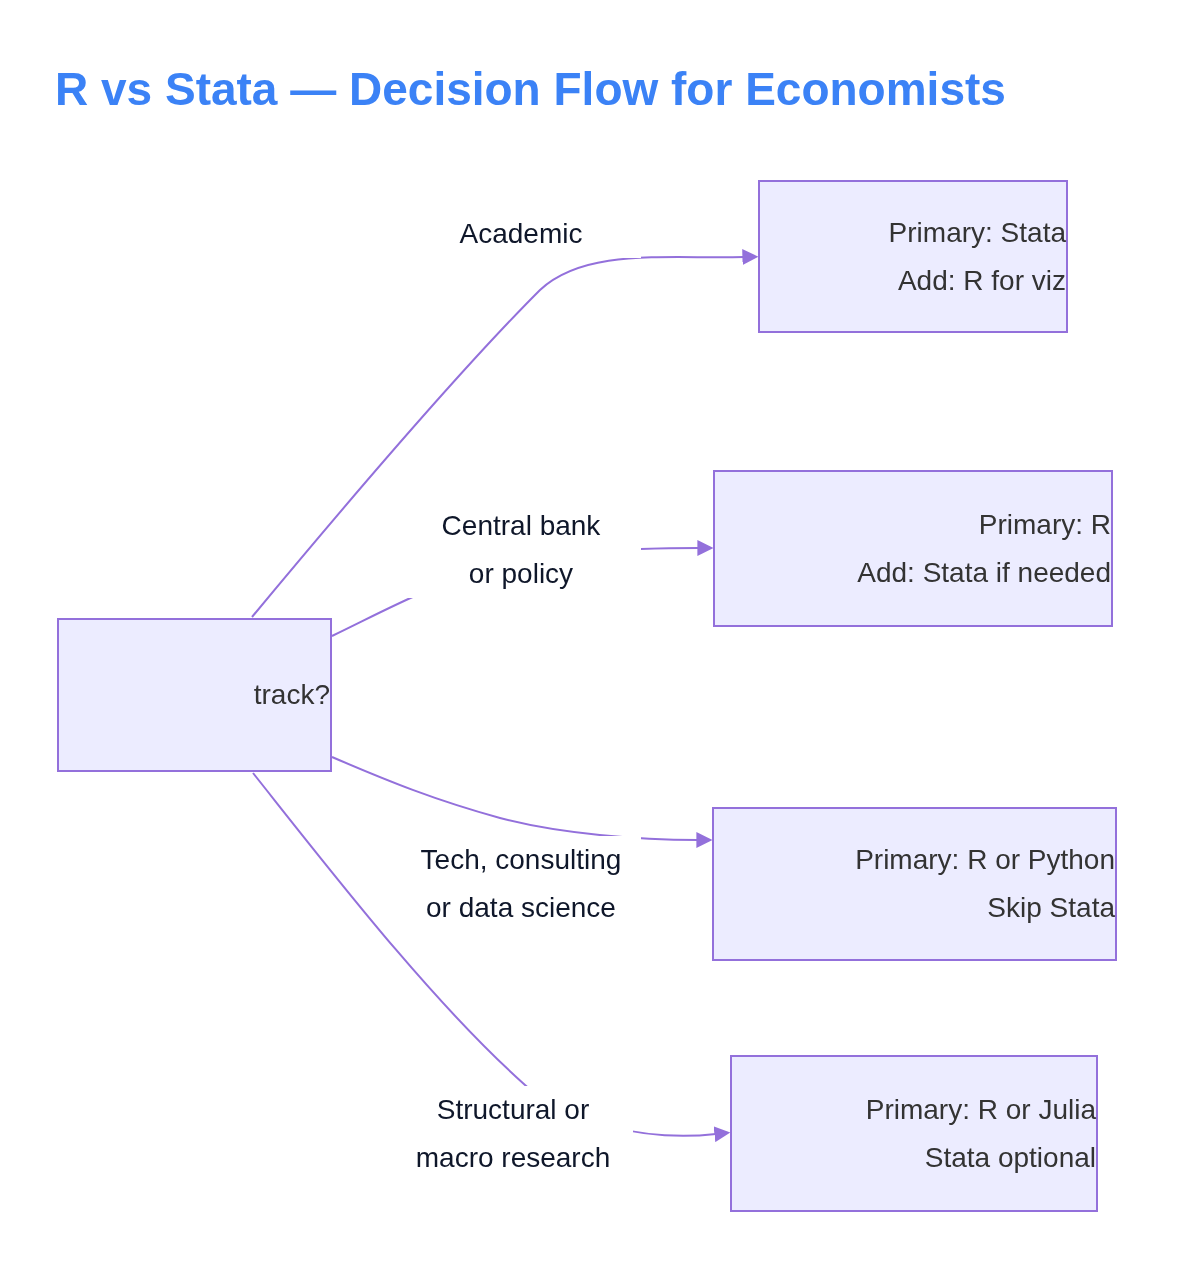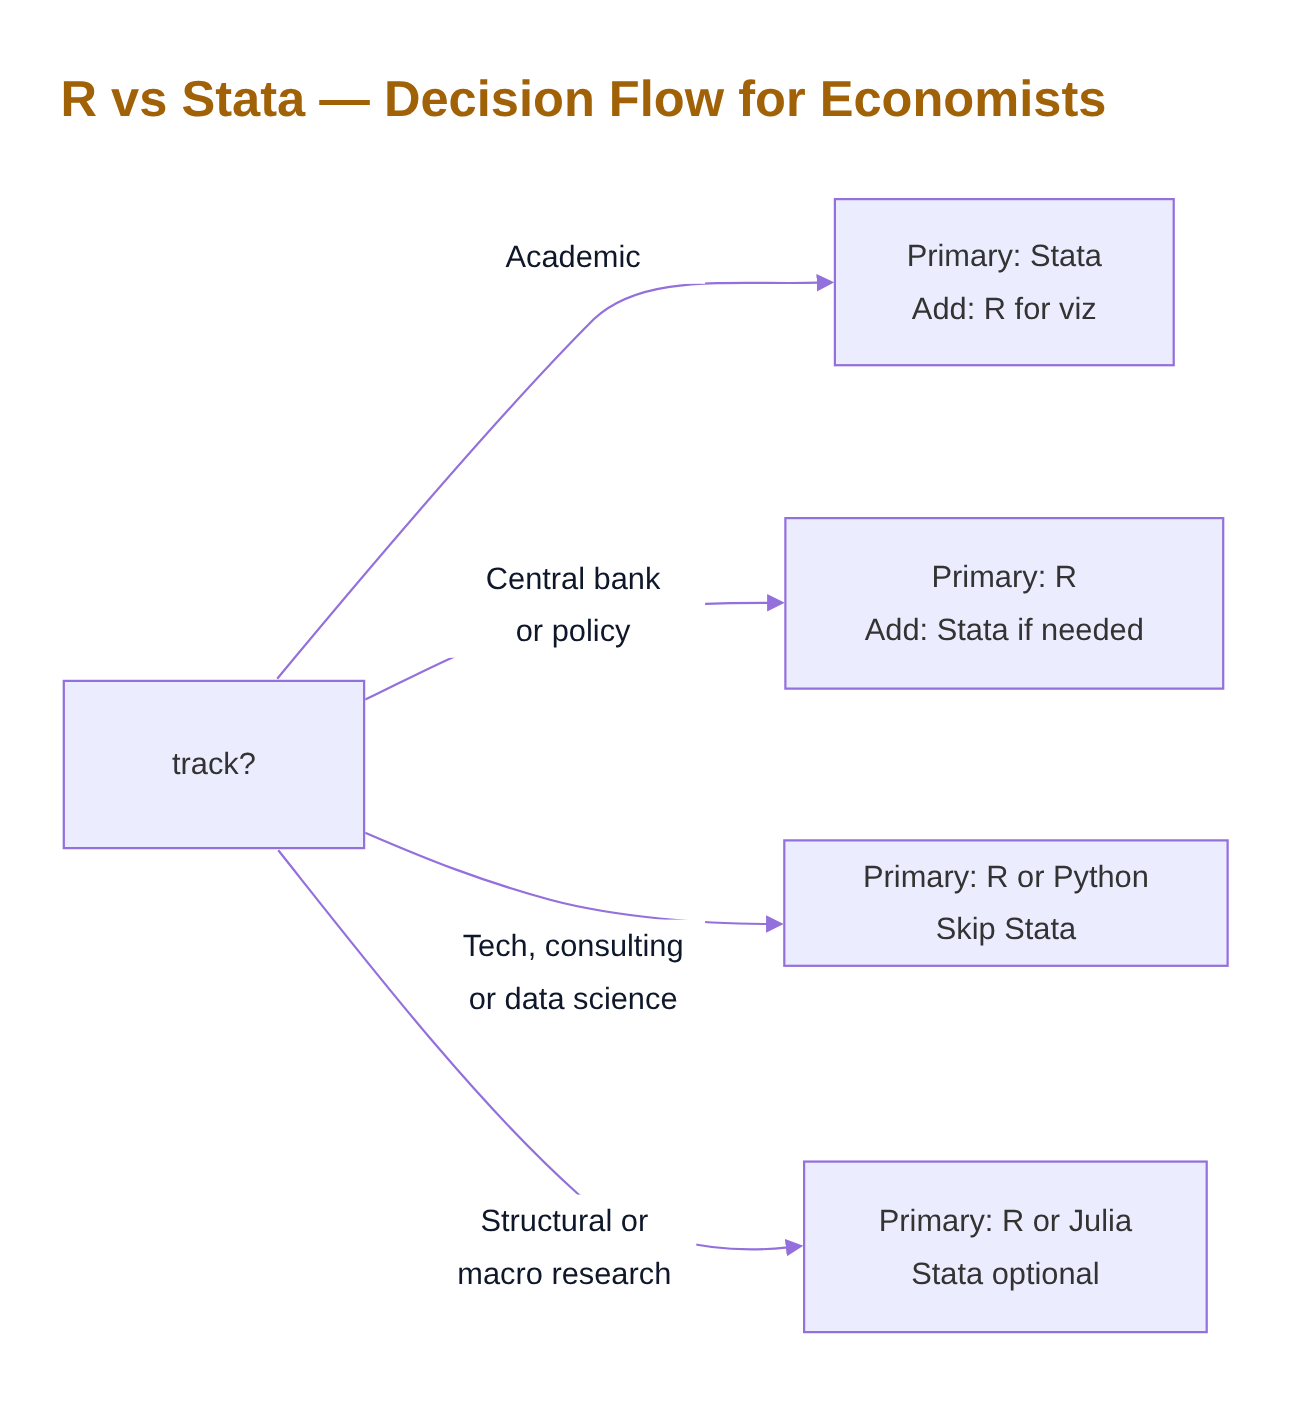--- a/index.html
+++ b/index.html
@@ -15,21 +15,21 @@
     background: #ffffff;
     overflow: hidden;
   }
   .diagram-title {
     position: absolute;
     left: 55px;
     top: 62px;
     margin: 0;
     font-size: 46px;
     font-weight: bold;
-    color: #a16207;
+    color: #3b82f6;
     letter-spacing: 0px;
     white-space: nowrap;
   }
   .edges-layer {
     position: absolute;
     left: 0;
     top: 0;
     width: 1188px;
     height: 1282px;
     pointer-events: none;
@@ -39,31 +39,31 @@
     stroke: #9370DB;
     stroke-width: 2px;
   }
   .node {
     position: absolute;
     box-sizing: border-box;
     background: #ECECFF;
     border: 2px solid #9370DB;
     display: flex;
     flex-direction: column;
-    align-items: center;
+    align-items: flex-end;
     justify-content: center;
     text-align: center;
     color: #333333;
     font-size: 28px;
     line-height: 48px;
   }
   .node-root   { left: 57px;  top: 618px;  width: 275px; height: 154px; }
   .node-b1     { left: 758px; top: 180px;  width: 310px; height: 153px; }
   .node-b2     { left: 713px; top: 470px;  width: 400px; height: 157px; }
-  .node-b3     { left: 712px; top: 763px;  width: 405px; height: 116px; }
+  .node-b3     { left: 712px; top: 807px;  width: 405px; height: 154px; }
   .node-b4     { left: 730px; top: 1055px; width: 368px; height: 157px; }
   .edge-label {
     position: absolute;
     width: 240px;
     background: #ffffff;
     text-align: center;
     color: #0f172a;
     font-size: 28px;
     line-height: 48px;
   }

